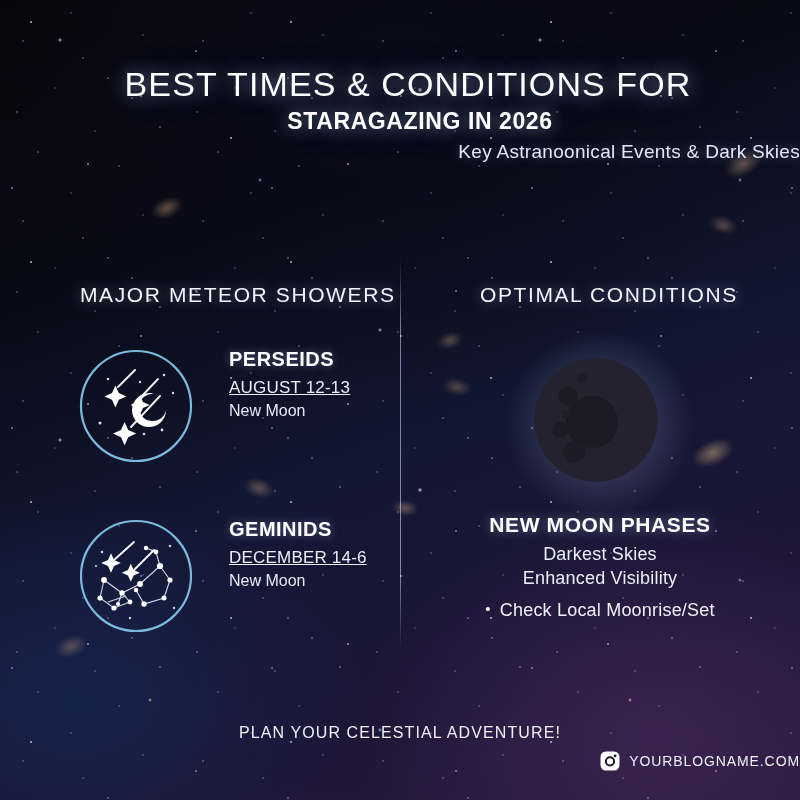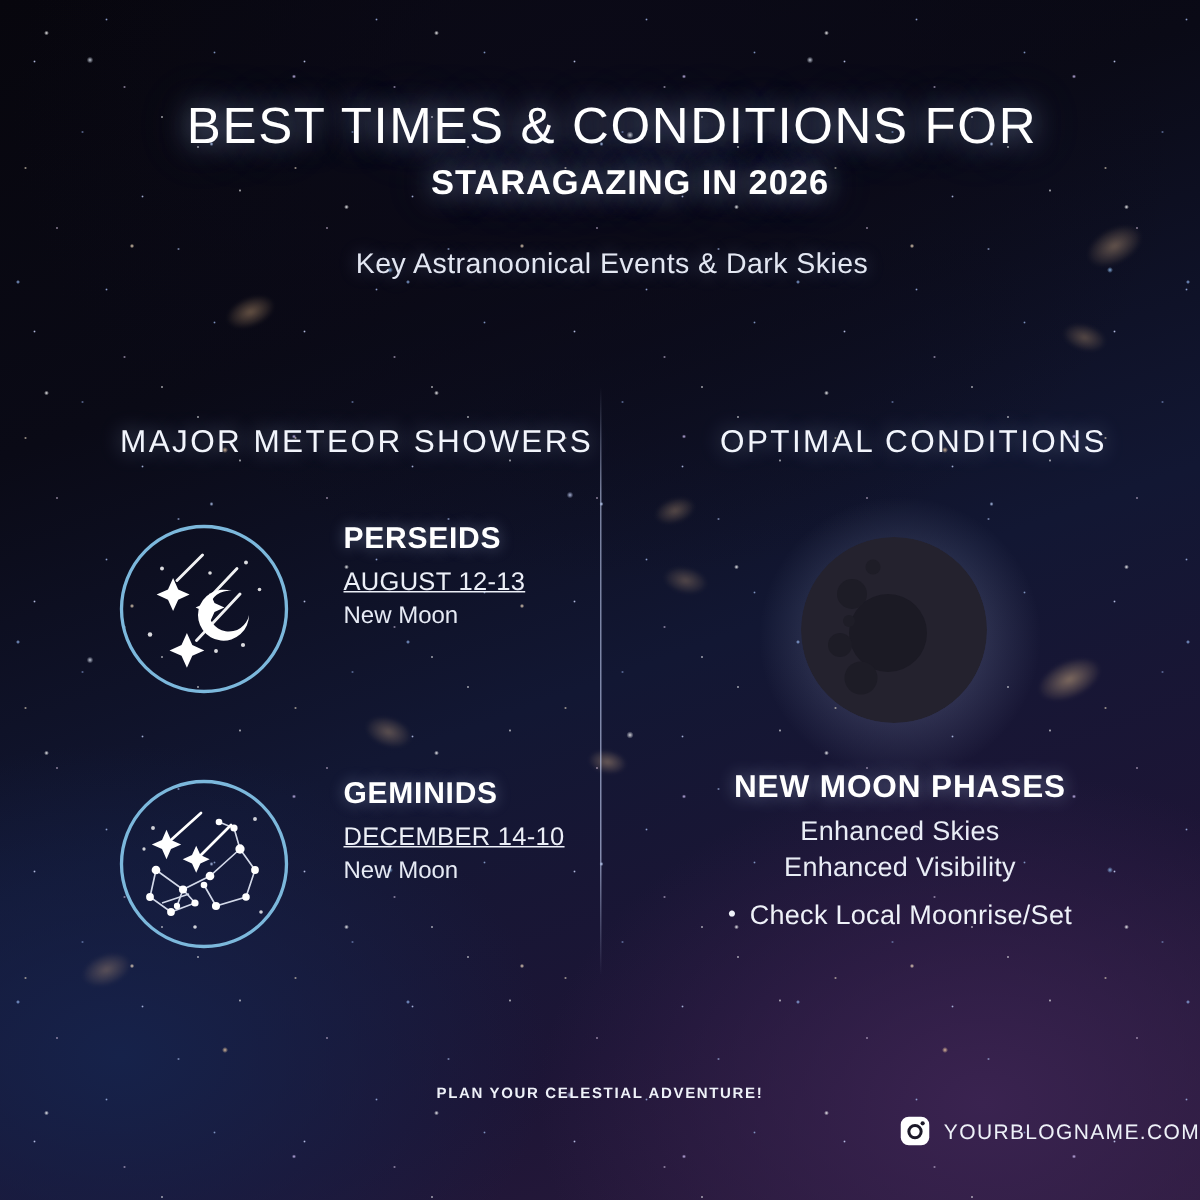--- a/index.html
+++ b/index.html
@@ -61,22 +61,23 @@
     color:#fff;font-size:34px;letter-spacing:1.1px;font-weight:400;
     text-shadow:0 0 18px rgba(190,215,255,.55),0 0 40px rgba(150,190,255,.28);
     line-height:1.18;
   }
   .title-2{
     color:#fff;font-size:23px;font-weight:700;letter-spacing:.6px;margin-top:4px;
     text-shadow:0 0 18px rgba(200,220,255,.55),0 0 42px rgba(150,190,255,.3);
     margin-left:24px;
   }
   .subtitle{
-    color:#e3e7f2;font-size:19px;font-weight:400;margin-top:31px;letter-spacing:.3px;
+    color:#e3e7f2;font-size:19px;font-weight:400;margin-top:6px;letter-spacing:.3px;
     text-shadow:0 0 12px rgba(180,205,255,.35);
+    text-align:right;
   }
 
   
   .divider{
     position:absolute;left:400px;top:258px;width:1px;height:392px;
     background:linear-gradient(to bottom,rgba(200,215,255,0) 0%,rgba(205,218,255,.55) 18%,rgba(205,218,255,.6) 80%,rgba(200,215,255,0) 100%);
   }
 
   
   .col-head{
@@ -117,21 +118,21 @@
   #cond-line-0{top:544px;}
   #cond-line-1{top:568px;}
   .right-bullet{
     position:absolute;left:430px;top:600px;width:340px;text-align:center;
     color:#eef1f8;font-size:18px;letter-spacing:.2px;
   }
   .right-bullet .dot{display:inline-block;margin-right:9px;font-size:15px;vertical-align:2px;}
 
   
   .footer{position:absolute;left:0;right:0;top:724px;text-align:center;}
-  .foot-cta{color:#eef1f8;font-size:10px;font-weight:700;letter-spacing:1.1px;}
+  .foot-cta{color:#eef1f8;font-size:16px;font-weight:400;letter-spacing:1.1px;}
   .foot-handle{
     margin-top:9px;display:flex;align-items:center;justify-content:flex-end;gap:9px;
     color:#eef1f8;font-size:14px;letter-spacing:.9px;
   }
   .ig{display:block;}
 </style>
 </head>
 <body>
 
 <div id="poster">
@@ -239,21 +240,21 @@
       <g fill="#ffffff" opacity=".8">
         <circle cx="24" cy="34" r="1.3"></circle>
           <circle cx="92" cy="28" r="1.3"></circle>
         <circle cx="96" cy="90" r="1.2"></circle>
           <circle cx="52" cy="100" r="1.2"></circle>
         <circle cx="18" cy="48" r="1.1"></circle>
       </g>
     </svg>
     <div class="etext">
       <div class="ev-name">GEMINIDS</div>
-      <div class="ev-date">DECEMBER 14-10</div>
+      <div class="ev-date">DECEMBER 14-6</div>
       <div class="ev-moon">New Moon</div>
     </div>
   </div>
 
   <div class="col-head right">OPTIMAL CONDITIONS</div>
 
   <div class="moon-wrap">
     <div class="moon-glow"></div>
     <svg class="moon-svg" width="140" height="152" viewBox="0 0 140 152">
       <defs>
@@ -279,21 +280,21 @@
         <circle cx="92" cy="106" r="22" fill="#dcdce2"></circle>
         <circle cx="76" cy="30" r="9" fill="#e4e4ea"></circle>
         <circle cx="104" cy="84" r="6" fill="#dcdce2"></circle>
         <circle cx="84" cy="76" r="4" fill="#e0e0e6"></circle>
         <circle cx="70" cy="124" r="7" fill="#e2e2e8"></circle>
       </g>
     </svg>
   </div>
 
   <div class="right-title">NEW MOON PHASES</div>
-  <div class="right-line" id="cond-line-0">Enhanced Skies</div>
+  <div class="right-line" id="cond-line-0">Darkest Skies</div>
   <div class="right-line" id="cond-line-1">Enhanced Visibility</div>
   <div class="right-bullet">
     <span class="dot">•</span><span>Check Local Moonrise/Set</span>
   </div>
 
   <div class="footer">
     <div class="foot-cta">PLAN YOUR CELESTIAL ADVENTURE!</div>
     <div class="foot-handle">
       <svg class="ig" width="20" height="20" viewBox="0 0 20 20">
         <rect x="0.5" y="0.5" width="19" height="19" rx="5.4" fill="#ffffff"></rect>

